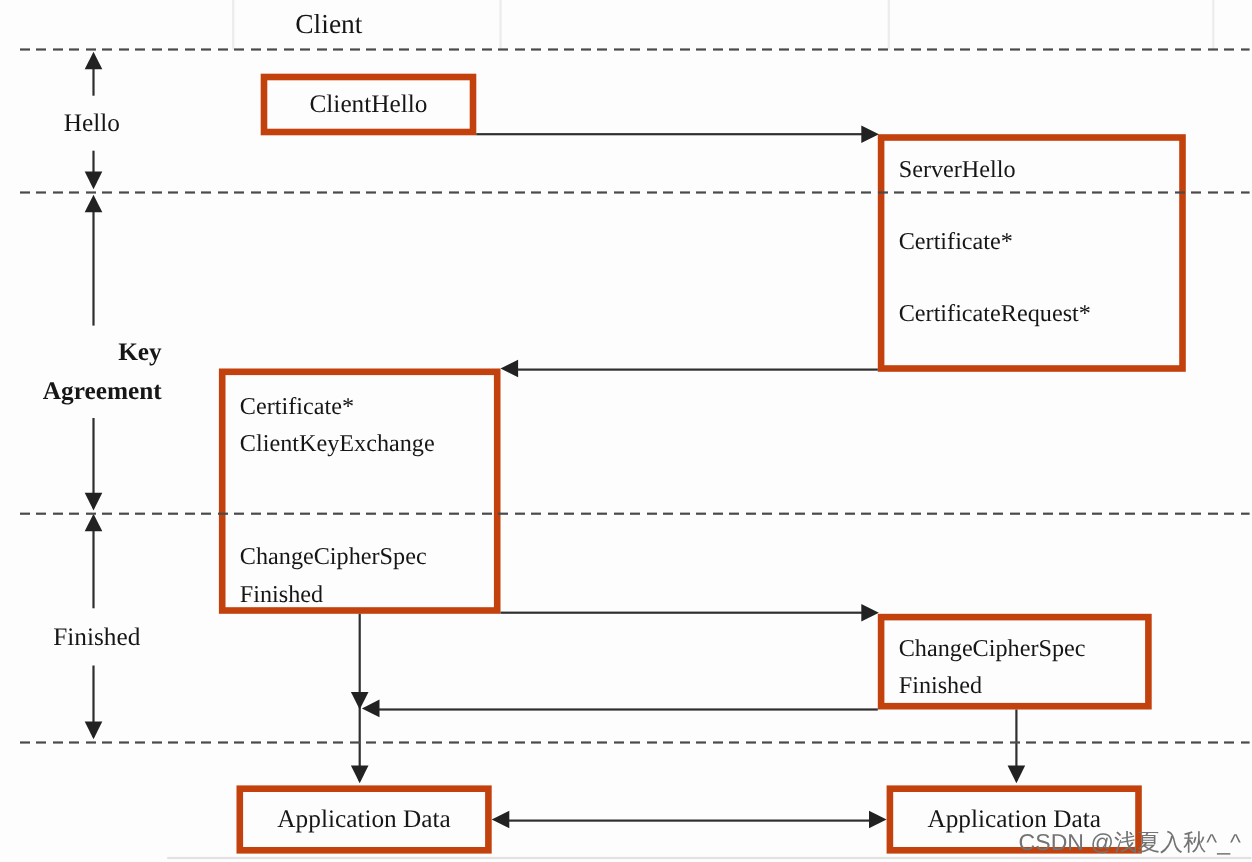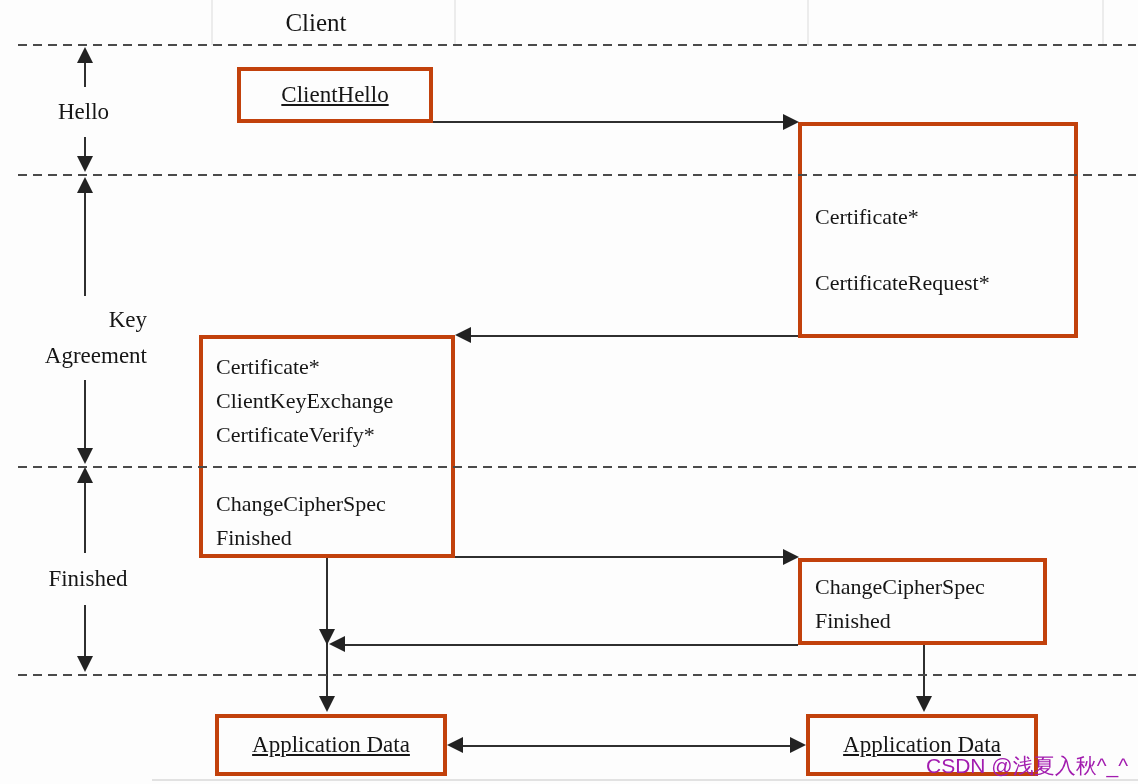--- a/index.html
+++ b/index.html
@@ -47,85 +47,84 @@
   .phase-label {
     position: absolute; background: #fdfdfd; z-index: 6;
     font-size: 23px; text-align: right;
     display: flex; align-items: center; justify-content: center;
     line-height: 36px;
   }
 
   
   .mbox {
     position: absolute; background: #fdfdfd;
-    border: 4px solid #c2410c; z-index: 2;
+    border: 6px solid #c2410c; z-index: 2;
     font-size: 22px;
-    text-decoration: underline;
   }
   .mline { position: absolute; left: 13px; line-height: 34px; white-space: nowrap; }
   .centered {
     display: flex; align-items: center; justify-content: center;
     font-size: 23px;
   }
 
   
   .watermark {
     position: absolute; z-index: 10;
     font-family: "Liberation Sans", "DejaVu Sans", sans-serif;
-    font-size: 21px; color: #a21caf; white-space: nowrap;
+    font-size: 21px; color: #737373; white-space: nowrap;
   }
   .bottom-shadow {
     position: absolute; left: 152px; top: 779px; width: 986px; height: 2px;
     background: #e2e2e2; z-index: 1;
   }
 </style>
 </head>
 <body>
 
 <div id="canvas">
 
   <div class="col-sep" style="left:211px;"></div>
   <div class="col-sep" style="left:454px;"></div>
   <div class="col-sep" style="left:807px;"></div>
   <div class="col-sep" style="left:1102px;"></div>
-  <div class="header-label" style="left:212px; width:208px;">Client</div>
+  <div class="header-label" style="left:195px; width:208px;">Client</div>
 
   <div class="dashline" style="top:44px;"></div>
   <div class="dashline" style="top:174px;"></div>
   <div class="dashline" style="top:466px;"></div>
   <div class="dashline" style="top:674px;"></div>
 
   <div class="vline" style="left:84px; top:50px; height:118px;"></div>
   <div class="ah-up" style="left:77px; top:47px;"></div>
   <div class="ah-down" style="left:77px; top:156px;"></div>
   <div class="phase-label" style="left:36px; top:87px; width:95px; height:50px;">Hello</div>
 
   <div class="vline" style="left:84px; top:180px; height:282px;"></div>
   <div class="ah-up" style="left:77px; top:177px;"></div>
   <div class="ah-down" style="left:77px; top:448px;"></div>
-  <div class="phase-label" style="left:23px; top:296px; width:124px; height:84px;">Key Agreement</div>
+  <div class="phase-label" style="left:23px; top:296px; width:124px; height:84px;font-weight:bold;">Key Agreement</div>
 
   <div class="vline" style="left:84px; top:470px; height:200px;"></div>
   <div class="ah-up" style="left:77px; top:467px;"></div>
   <div class="ah-down" style="left:77px; top:656px;"></div>
   <div class="phase-label" style="left:30px; top:553px; width:116px; height:52px;">Finished</div>
 
   <div class="mbox centered" style="left:237px; top:67px; width:196px; height:56px;">
     <span>ClientHello</span>
   </div>
 
   <div class="mbox" style="left:798px; top:122px; width:280px; height:216px;">
+    <div class="mline" style="top:9px;">ServerHello</div>
     <div class="mline" style="top:74px;">Certificate*</div>
     <div class="mline" style="top:140px;">CertificateRequest*</div>
   </div>
 
   <div class="mbox" style="left:199px; top:335px; width:256px; height:223px;">
     <div class="mline" style="top:11px;">Certificate*</div>
     <div class="mline" style="top:45px;">ClientKeyExchange</div>
-    <div class="mline" style="top:79px;">CertificateVerify*</div>
     <div class="mline" style="top:148px;">ChangeCipherSpec</div>
     <div class="mline" style="top:182px;">Finished</div>
   </div>
 
   <div class="mbox" style="left:798px; top:558px; width:249px; height:87px;">
     <div class="mline" style="top:8px;">ChangeCipherSpec</div>
     <div class="mline" style="top:42px;">Finished</div>
   </div>
 
   <div class="mbox centered" style="left:215px; top:714px; width:232px; height:62px;">

